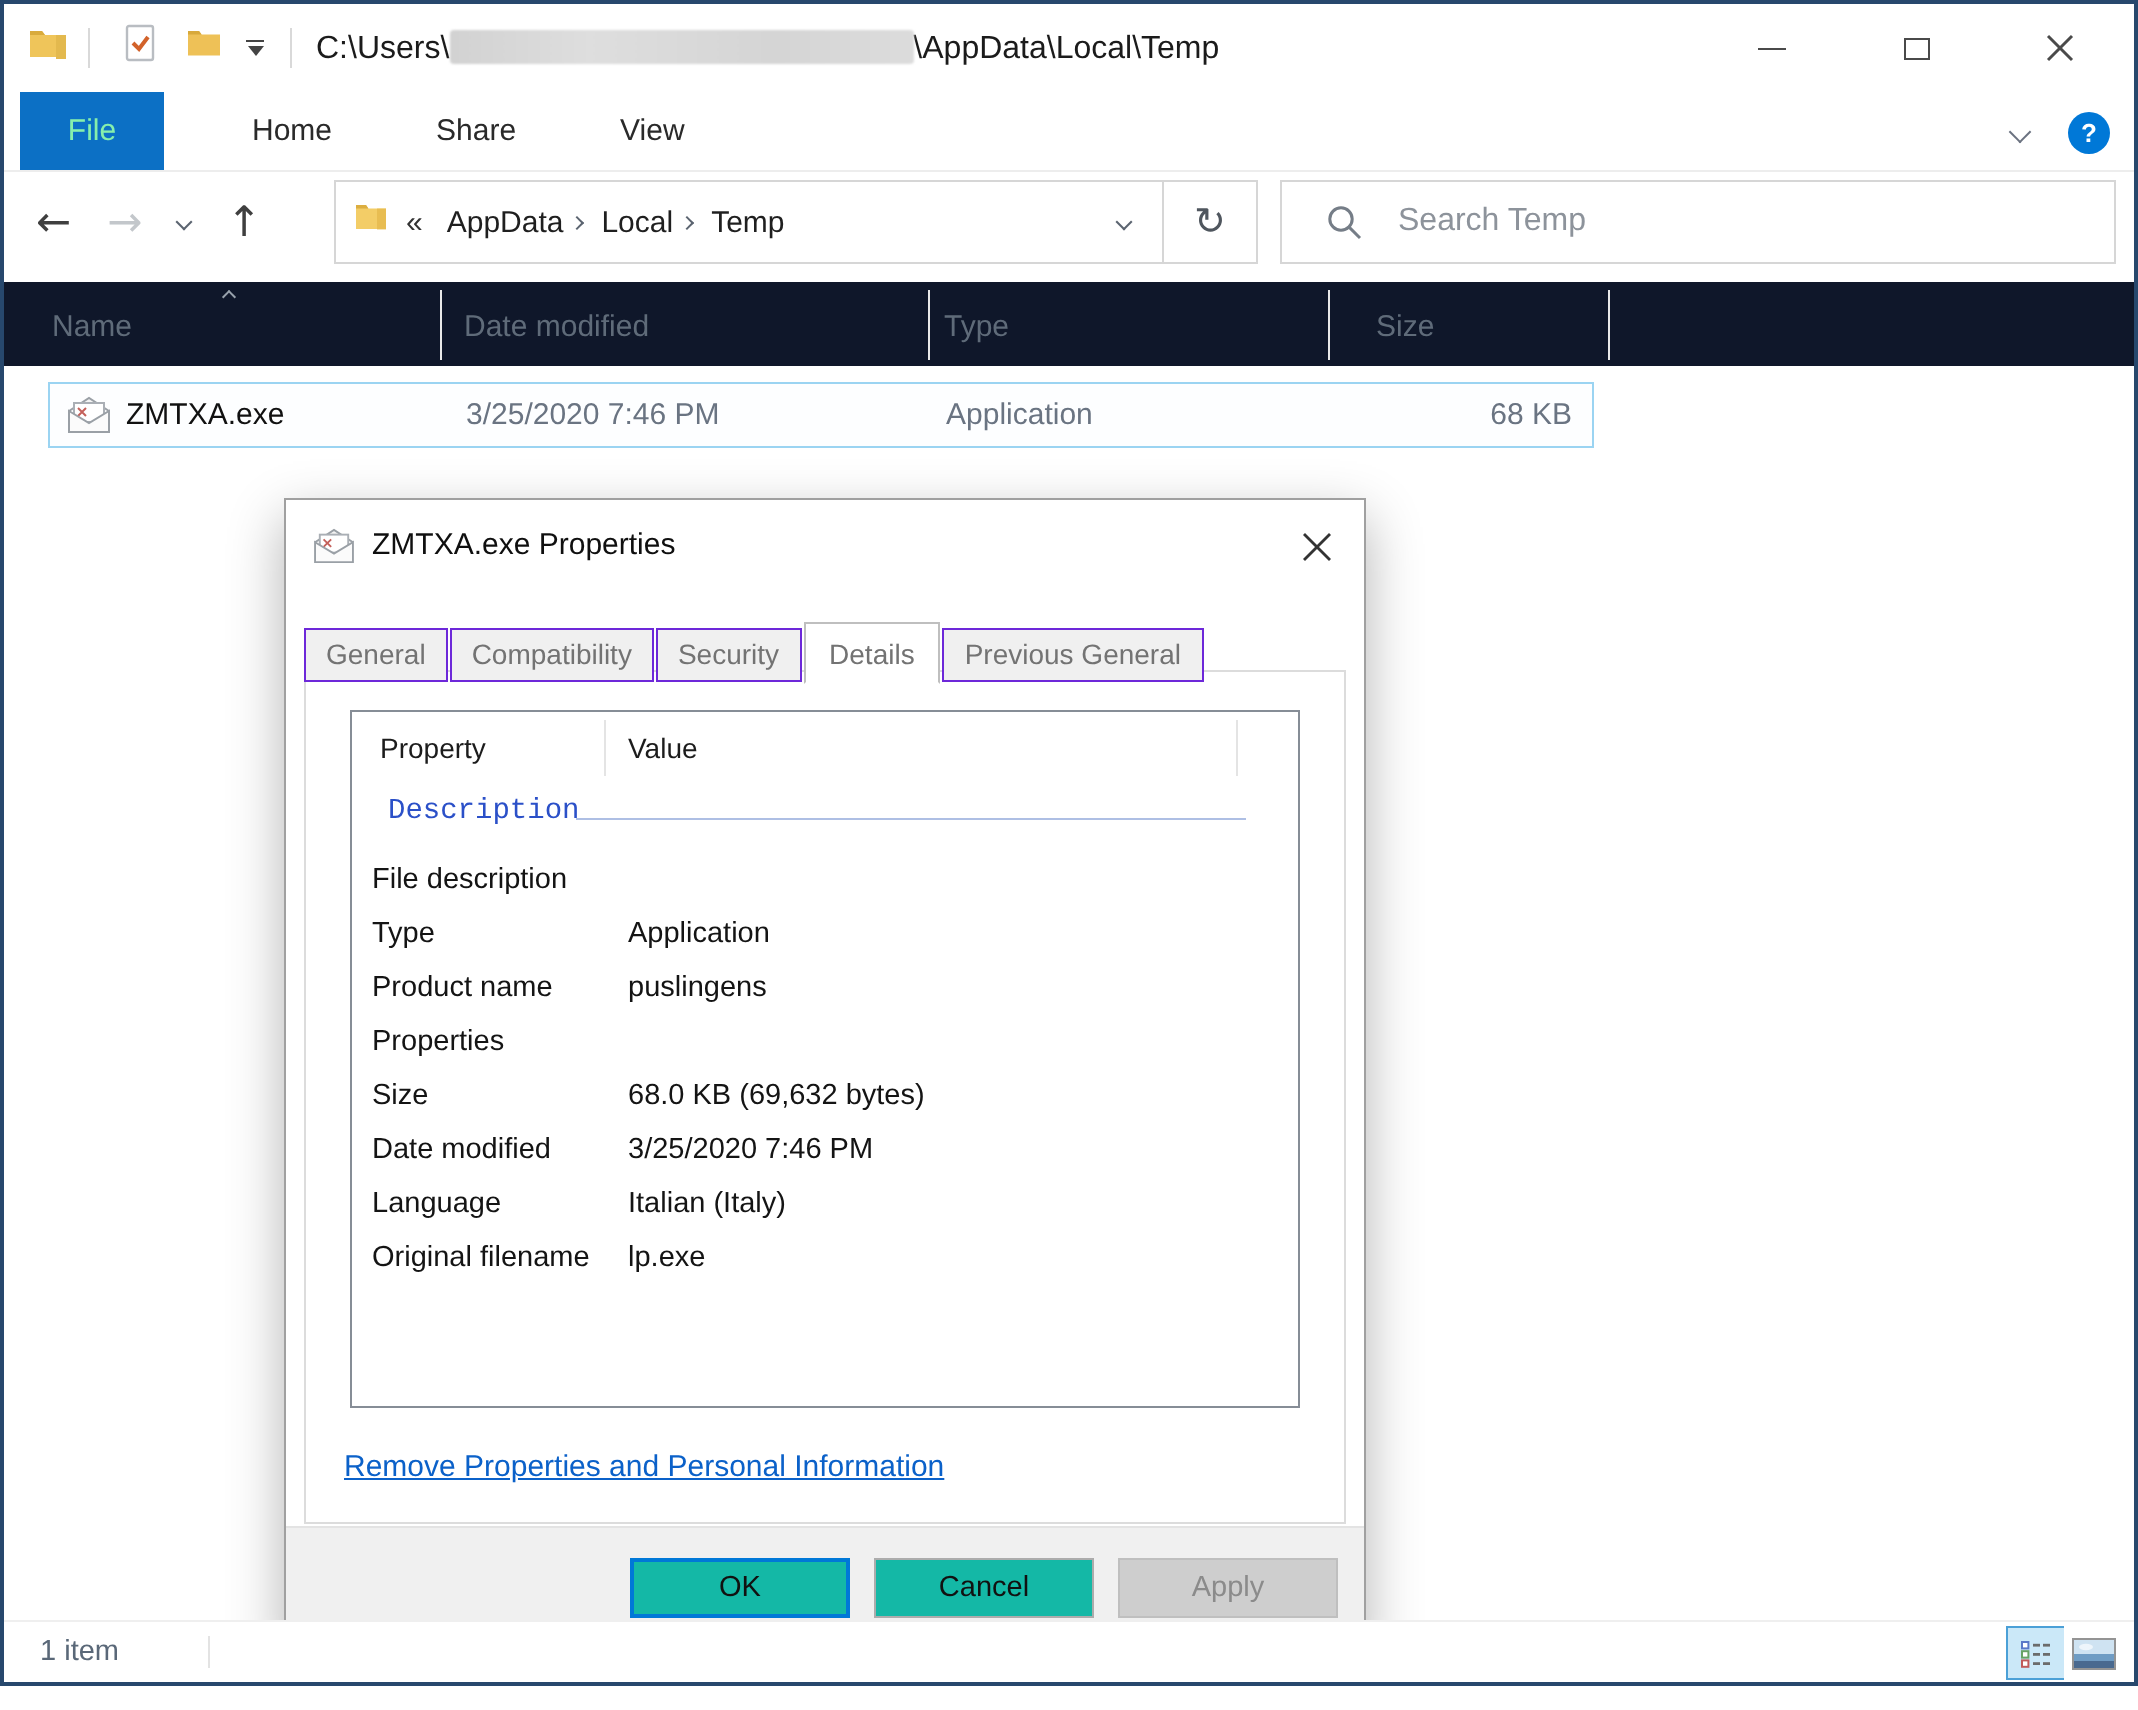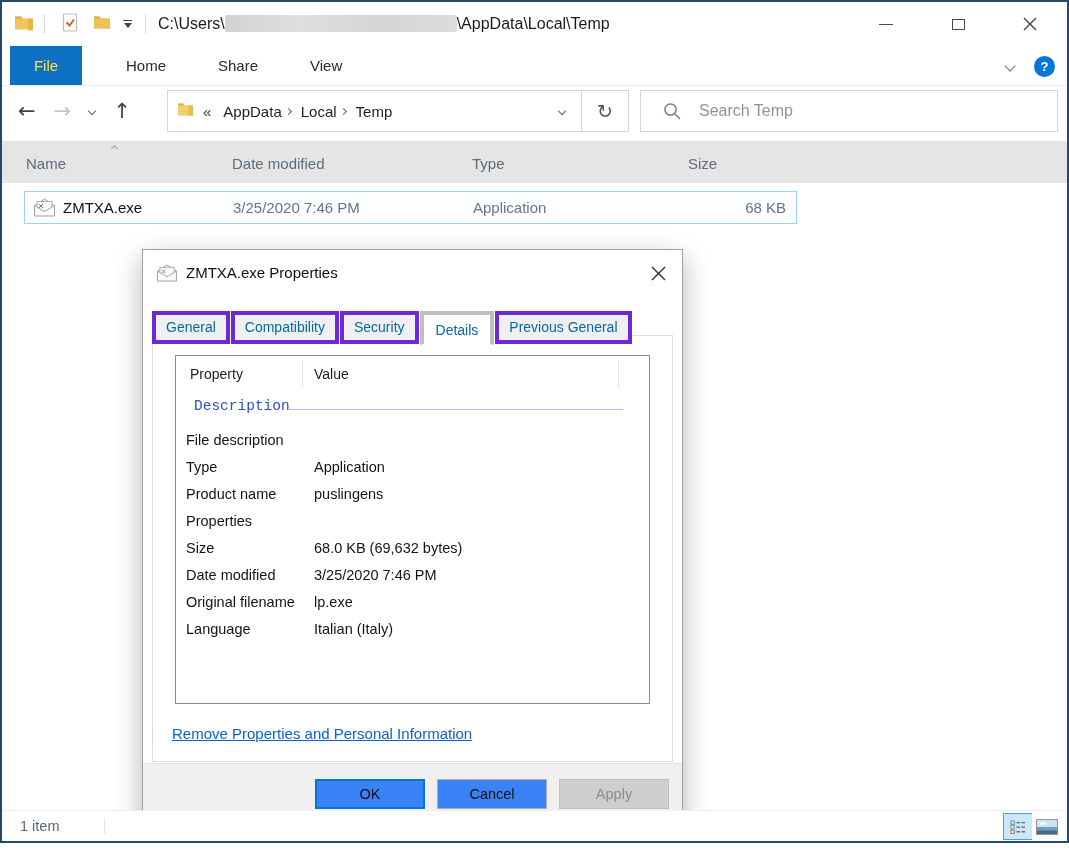--- a/index.html
+++ b/index.html
@@ -14,21 +14,21 @@
   .tb-sep { width:1px; height:20px; background:#d9d9d9; }
   .path-text { font-size:16px; color:#1b1b1b; white-space:pre; }
   .redact { display:inline-block; width:232px; height:17px; border-radius:2px; vertical-align:-3px;
             background:linear-gradient(90deg,#d2d2d2,#dedede 30%,#d5d5d5 70%,#dcdcdc); filter:blur(0.4px); }
   .wctrls { position:absolute; right:14px; top:0; height:44px; display:flex; align-items:center; gap:26px; }
   .wbtn { width:46px; height:34px; display:flex; align-items:center; justify-content:center; }
   .glyph-min { width:14px; height:0; border-top:1.6px solid #4a4a4a; }
   .glyph-max { width:13px; height:11px; border:1.3px solid #4a4a4a; }
   
   .ribbon { position:absolute; left:0; right:0; top:44px; height:40px; display:flex; align-items:stretch; background:#fff; border-bottom:1px solid #ededed; }
-  .file-tab { width:72px; margin-left:8px; background:var(--accent,#0c70c5); color:#fde047; font-size:15px; display:flex; align-items:center; justify-content:center; }
+  .file-tab { width:72px; margin-left:8px; background:var(--accent,#0c70c5); color:#86efac; font-size:15px; display:flex; align-items:center; justify-content:center; }
   .rtab { padding:0 26px; font-size:15px; color:#2a2a2a; display:flex; align-items:center; }
   .ribbon-right { position:absolute; right:12px; top:0; height:40px; display:flex; align-items:center; gap:20px; }
   .help-circle { width:21px; height:21px; border-radius:50%; background:var(--help,#0078d7); color:#fff; font-size:13px; font-weight:bold; display:flex; align-items:center; justify-content:center; }
   
   .chev { display:inline-block; width:8px; height:8px; border-right:1.6px solid #5b6470; border-bottom:1.6px solid #5b6470; }
   .chev.down { transform:rotate(45deg); }
   .chev.right { transform:rotate(-45deg); }
   .chev.up { transform:rotate(-135deg); }
   .chev.sm { width:6px; height:6px; }
   .chev.xs { width:5px; height:5px; border-width:1.4px; }
@@ -44,55 +44,55 @@
   .addressbox { position:absolute; left:165px; top:3px; width:462px; height:42px; border:1px solid #d6d6d6; display:flex; align-items:center; background:#fff; }
   .addr-main { flex:0 0 413px; display:flex; align-items:center; height:100%; }
   .addr-refresh { flex:1; height:100%; border-left:1px solid #d6d6d6; display:flex; align-items:center; justify-content:center; }
   .refresh-glyph { font-size:19px; color:#4f565e; font-family:"DejaVu Sans",sans-serif; }
   .crumb { font-size:15px; color:#1f1f1f; padding:0 4px; }
   .overflow-chev { font-size:15px; color:#333; }
   .searchbox { position:absolute; left:638px; top:3px; width:418px; height:42px; border:1px solid #d6d6d6; display:flex; align-items:center; background:#fff; }
   .searchbox input { border:none; outline:none; font-size:16px; color:#333; flex:1; font-family:inherit; }
   .searchbox input::placeholder { color:#8d939b; }
   
-  .colheaders { position:absolute; left:0; right:0; top:139px; height:42px; background:#e5e5e5; }
+  .colheaders { position:absolute; left:0; right:0; top:139px; height:42px; background:#0f172a; }
   .colh { position:absolute; top:0; height:42px; line-height:46px; font-size:15px; color:#5f6b79; }
   .col-sep { position:absolute; top:4px; width:1px; height:35px; background:#e9e9e9; }
   .sort-caret { position:absolute; left:110px; top:5px; }
   
   .filerow { position:absolute; left:22px; top:189px; width:773px; height:33px; border:1px solid var(--selection_border,#9bd4f2); background:#fdfeff; }
   .filerow .fname { position:absolute; left:38px; top:0; line-height:31px; font-size:15px; color:#111; }
   .filerow .fmeta { position:absolute; top:0; line-height:31px; font-size:15px; color:#6a7482; }
   .file-icon { position:absolute; left:8px; top:6px; }
   
   .dialog { position:absolute; left:140px; top:247px; width:541px; height:575px; background:#fff; border:1px solid #a0a0a0;
             box-shadow:0 10px 26px rgba(0,0,0,.30); }
   .dlg-title { position:absolute; left:0; right:0; top:0; height:45px; display:flex; align-items:center; }
   .dlg-title .ttl { margin-left:8px; font-size:15px; color:#0f0f0f; }
   .dlg-title svg.env { margin-left:13px; }
   .dlg-close { position:absolute; right:14px; top:13px; width:20px; height:20px; display:flex; align-items:center; justify-content:center; }
   .dlg-tabs { position:absolute; left:9px; top:60px; display:flex; align-items:flex-end; z-index:2; }
-  .dtab { font-size:14px; color:#0369a1; background:#f0f0f0; border:4px solid #6d28d9; padding:4px 10px 5px; margin-right:1px; }
+  .dtab { font-size:14px; color:#737373; background:#f0f0f0; border:1px solid #6d28d9; padding:4px 10px 5px; margin-right:1px; }
   .dtab.active { background:#fff; border-color:#bfbfbf; border-bottom:1px solid #fff; padding:7px 12px 6px; position:relative; top:1px; }
   .dlg-page { position:absolute; left:9px; right:9px; top:85px; bottom:61px; background:#fff; border:1px solid #dcdcdc; }
   .dtable { position:absolute; left:22px; top:19px; width:475px; height:349px; border:1px solid #868d96; background:#fff; }
   .dt-head { position:absolute; left:0; right:0; top:0; height:34px; }
   .dt-head .hl { position:absolute; top:0; line-height:36px; font-size:14px; color:#1c1c1c; }
   .dt-vline { position:absolute; top:4px; width:1px; height:28px; background:#e4e4e4; }
   .dt-section { position:absolute; left:0; right:16px; top:42px; height:22px;font-family:Liberation Mono, monospace; }
   .dt-section .sect { position:absolute; left:18px; top:0; font-size:14.5px; color:var(--section,#2b50c8); }
   .dt-section .sline { position:absolute; left:112px; right:10px; top:11px; height:1px; background:#aebfe4; }
   .dt-rows { position:absolute; left:0; right:0; top:72px; }
   .dt-row { position:relative; height:27px; }
   .dt-row .lab { position:absolute; left:10px; top:0; line-height:25px; font-size:14.5px; color:#141414; }
   .dt-row .val { position:absolute; left:138px; top:0; line-height:25px; font-size:14.5px; color:#141414; }
   .dlg-link { position:absolute; left:19px; top:389px; font-size:15px; color:var(--link,#0b61c9); text-decoration:underline; }
   .dlg-footer { position:absolute; left:0; right:0; bottom:0; height:60px; background:#f0f0f0; border-top:1px solid #e3e3e3;
                 display:flex; align-items:center; justify-content:flex-end; gap:12px; padding-right:13px; }
-  .dbtn { width:110px; height:30px; font-size:14.5px; font-family:inherit; color:#111; background:#3b82f6; border:1px solid #acacac; }
+  .dbtn { width:110px; height:30px; font-size:14.5px; font-family:inherit; color:#111; background:#14b8a6; border:1px solid #acacac; }
   .dbtn.primary { border:2px solid var(--ok_border,#0078d7); }
   .dbtn.disabled { background:#cecece; border-color:#bfbfbf; color:#8b8b8b; }
   
   .statusbar { position:absolute; left:0; right:0; bottom:0; height:31px; background:#fff; border-top:1px solid #efefef; }
   .status-count { position:absolute; left:18px; top:0; line-height:30px; font-size:14.5px; color:#5a6878; }
   .status-sep { position:absolute; left:102px; top:7px; width:1px; height:16px; background:#e3e3e3; }
   .viewbtn { position:absolute; top:2px; width:30px; height:27px; display:flex; align-items:center; justify-content:center; }
   .viewbtn.details { right:34px; background:var(--view_btn_bg,#cbe8f8); border:1px solid var(--view_btn_border,#4ba0d7); }
   .viewbtn.thumbs { right:5px; background:#fff; }
   .x-glyph line { stroke:#4a4a4a; stroke-width:1.5; }
@@ -289,26 +289,26 @@
             </div>
           <div class="dt-row">
               <span class="lab">Size</span>
               <span class="val">68.0 KB (69,632 bytes)</span>
             </div>
           <div class="dt-row">
               <span class="lab">Date modified</span>
               <span class="val">3/25/2020 7:46 PM</span>
             </div>
           <div class="dt-row">
+              <span class="lab">Language</span>
+              <span class="val">Italian (Italy)</span>
+            </div>
+          <div class="dt-row">
               <span class="lab">Original filename</span>
               <span class="val">lp.exe</span>
-            </div>
-          <div class="dt-row">
-              <span class="lab">Language</span>
-              <span class="val">Italian (Italy)</span>
             </div>
         </div>
       </div>
       <a class="dlg-link" href="#">Remove Properties and Personal Information</a>
     </div>
 
     <div class="dlg-footer">
       <button class="dbtn primary">OK</button>
       <button class="dbtn">Cancel</button>
       <button class="dbtn disabled">Apply</button>

